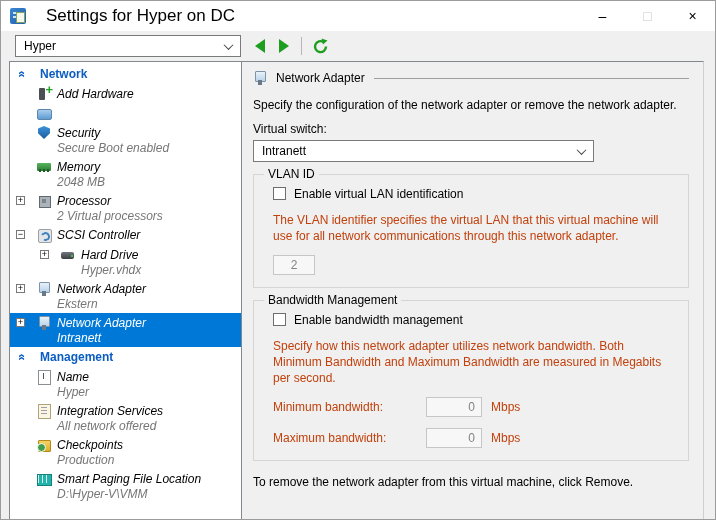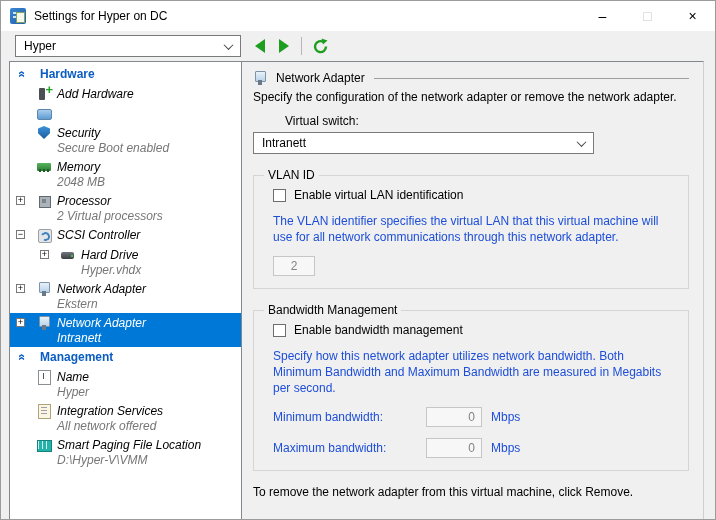--- a/index.html
+++ b/index.html
@@ -9,21 +9,21 @@
   .window { width:716px; height:520px; position:relative; background:#fff; overflow:hidden; border:1px solid #9b9b9b; }
 
   
   .titlebar { height:30px; display:flex; align-items:center; background:#fff; }
   .app-icon { width:16px; height:16px; margin:0 8px 0 9px; position:relative; border-radius:2px;
               background:linear-gradient(135deg,#3c86d2,#1f5fa8); flex:0 0 16px; }
   .app-icon::before { content:""; position:absolute; left:3px; right:6px; top:4px; height:2px; background:#cfe4f6;
               box-shadow:0 4px 0 #cfe4f6; }
   .app-icon::after { content:""; position:absolute; right:1px; bottom:1px; width:7px; height:9px; background:#f4f8ec;
               border:1px solid #87a05a; }
-  .title { flex:1; font-size:12px; }
+  .title { flex:1; font-size:17px;margin-left:12px; }
   .winbtns { display:flex; height:30px; }
   .winbtn { width:45px; height:30px; display:flex; align-items:center; justify-content:center; font-size:14px; color:#000; }
   .winbtn.max { color:#c9c9c9; }
 
   
   .toolbar { height:30px; background:#f0f0f0; display:flex; align-items:center; }
   .combo { background:#fff; border:1px solid #7a7a7a; height:22px; display:flex; align-items:center; padding:0 8px; }
   .combo .chev { width:7px; height:7px; border-right:1px solid #444; border-bottom:1px solid #444;
                  transform:rotate(45deg) translate(-1px,-1px); margin-left:auto; }
   .vm-combo { width:226px; margin-left:14px; }
@@ -86,29 +86,29 @@
   .i-checkpoints::after { left:0; bottom:0; width:7px; height:7px; background:#3f9e49; border-radius:50%; border:1px solid #fff; }
   .i-smart-paging::before { left:0; top:2px; width:13px; height:10px; background:#23b3ab; border:1px solid #17827c; }
   .i-smart-paging::after { left:1px; top:3px; width:11px; height:8px;
                            background:repeating-linear-gradient(90deg,rgba(255,255,255,.8) 0 1px,transparent 1px 4px); }
 
   
   .hdr { display:flex; align-items:center; }
   .hdr .icon { margin:0 9px 0 0; }
   .hdr-title { white-space:nowrap; }
   .hdr-rule { flex:1; height:1px; background:#a0a0a0; margin-left:9px; }
-  .intro { margin-top:5px; }
-  .field-label { margin-top:10px;margin-left:32px; }
+  .intro { margin-top:13px; }
+  .field-label { margin-top:10px; }
   .vs-combo { width:341px; margin-top:4px; }
 
-  .groupbox { border:1px solid #d5d5d5; position:relative; margin-top:21px; padding:12px 14px 12px 19px; }
+  .groupbox { border:1px solid #d5d5d5; position:relative; margin-top:12px; padding:12px 14px 12px 19px; }
   .groupbox .legend { position:absolute; top:-8px; left:10px; background:#f0f0f0; padding:0 4px; }
-  .cbrow { display:flex; align-items:flex-end; }
+  .cbrow { display:flex; align-items:flex-start; }
   .cb { width:13px; height:13px; background:#fff; border:1px solid #6e6e6e; margin-right:8px; flex:0 0 13px; }
-  .gray { color:#1d4ed8; }
+  .gray { color:#c2410c; }
   .desc { margin-top:11px; line-height:16px; }
   .num-input { height:20px; background:#f7f7f7; border:1px solid #c6c6c6; color:#838383; font-family:inherit; font-size:12px; }
   .vlan-input { width:42px; text-align:center; margin-top:11px; }
   .bwrow { display:flex; align-items:center; margin-top:11px; }
   .bwrow .bwlabel { width:153px; }
   .bw-input { width:56px; text-align:right; padding-right:6px; margin-right:9px; }
   .inforow { display:flex; align-items:center; margin-top:9px; }
   .info-icon { width:15px; height:15px; border-radius:50%; background:#8f8f8f; color:#fff; text-align:center;
                font-size:10px; line-height:15px; font-weight:bold; margin-right:7px; flex:0 0 15px; }
   .info-icon::after { content:"i"; }
@@ -143,21 +143,21 @@
         <polygon points="9.5,0.5 15.5,2.5 11,6.5" fill="#1e9e1e"></polygon>
       </svg>
     </span>
   </div>
 
   <div class="bodyrow">
     <div class="sidebar">
       <div>
   <div class="sb-section">
     <span class="sb-chev">«</span>
-    <span class="sec-label">Hardware</span>
+    <span class="sec-label">Network</span>
   </div>
 
   <div class="sb-item">
     <span class="expander hidden"></span>
     <span class="icon i-add-hardware"></span>
     <span class="labels">
       <span class="lbl">Add Hardware</span>
 
     </span>
   </div>
@@ -246,20 +246,28 @@
 
   <div class="sb-item">
     <span class="expander hidden"></span>
     <span class="icon i-integration"></span>
     <span class="labels">
       <span class="lbl">Integration Services</span>
       <span class="sub">All network offered</span>
     </span>
   </div>
 
+  <div class="sb-item">
+    <span class="expander hidden"></span>
+    <span class="icon i-checkpoints"></span>
+    <span class="labels">
+      <span class="lbl">Checkpoints</span>
+      <span class="sub">Production</span>
+    </span>
+  </div>
 
   <div class="sb-item">
     <span class="expander hidden"></span>
     <span class="icon i-smart-paging"></span>
     <span class="labels">
       <span class="lbl">Smart Paging File Location</span>
       <span class="sub">D:\Hyper-V\VMM</span>
     </span>
   </div>
 

